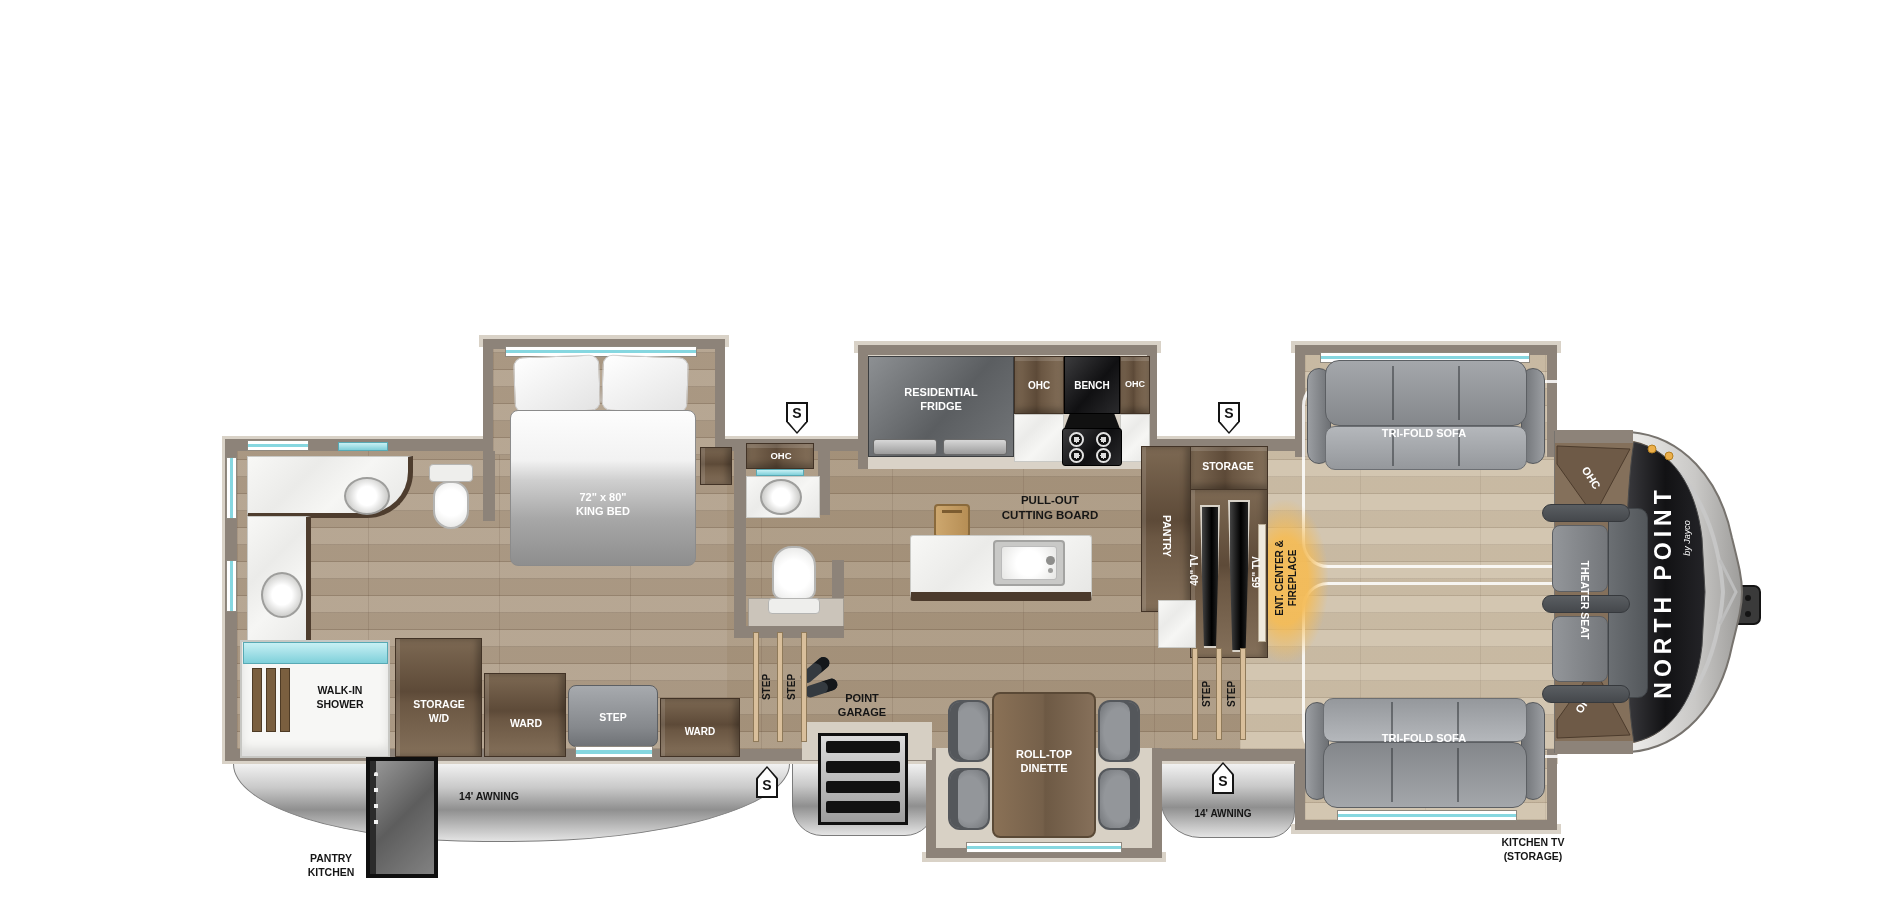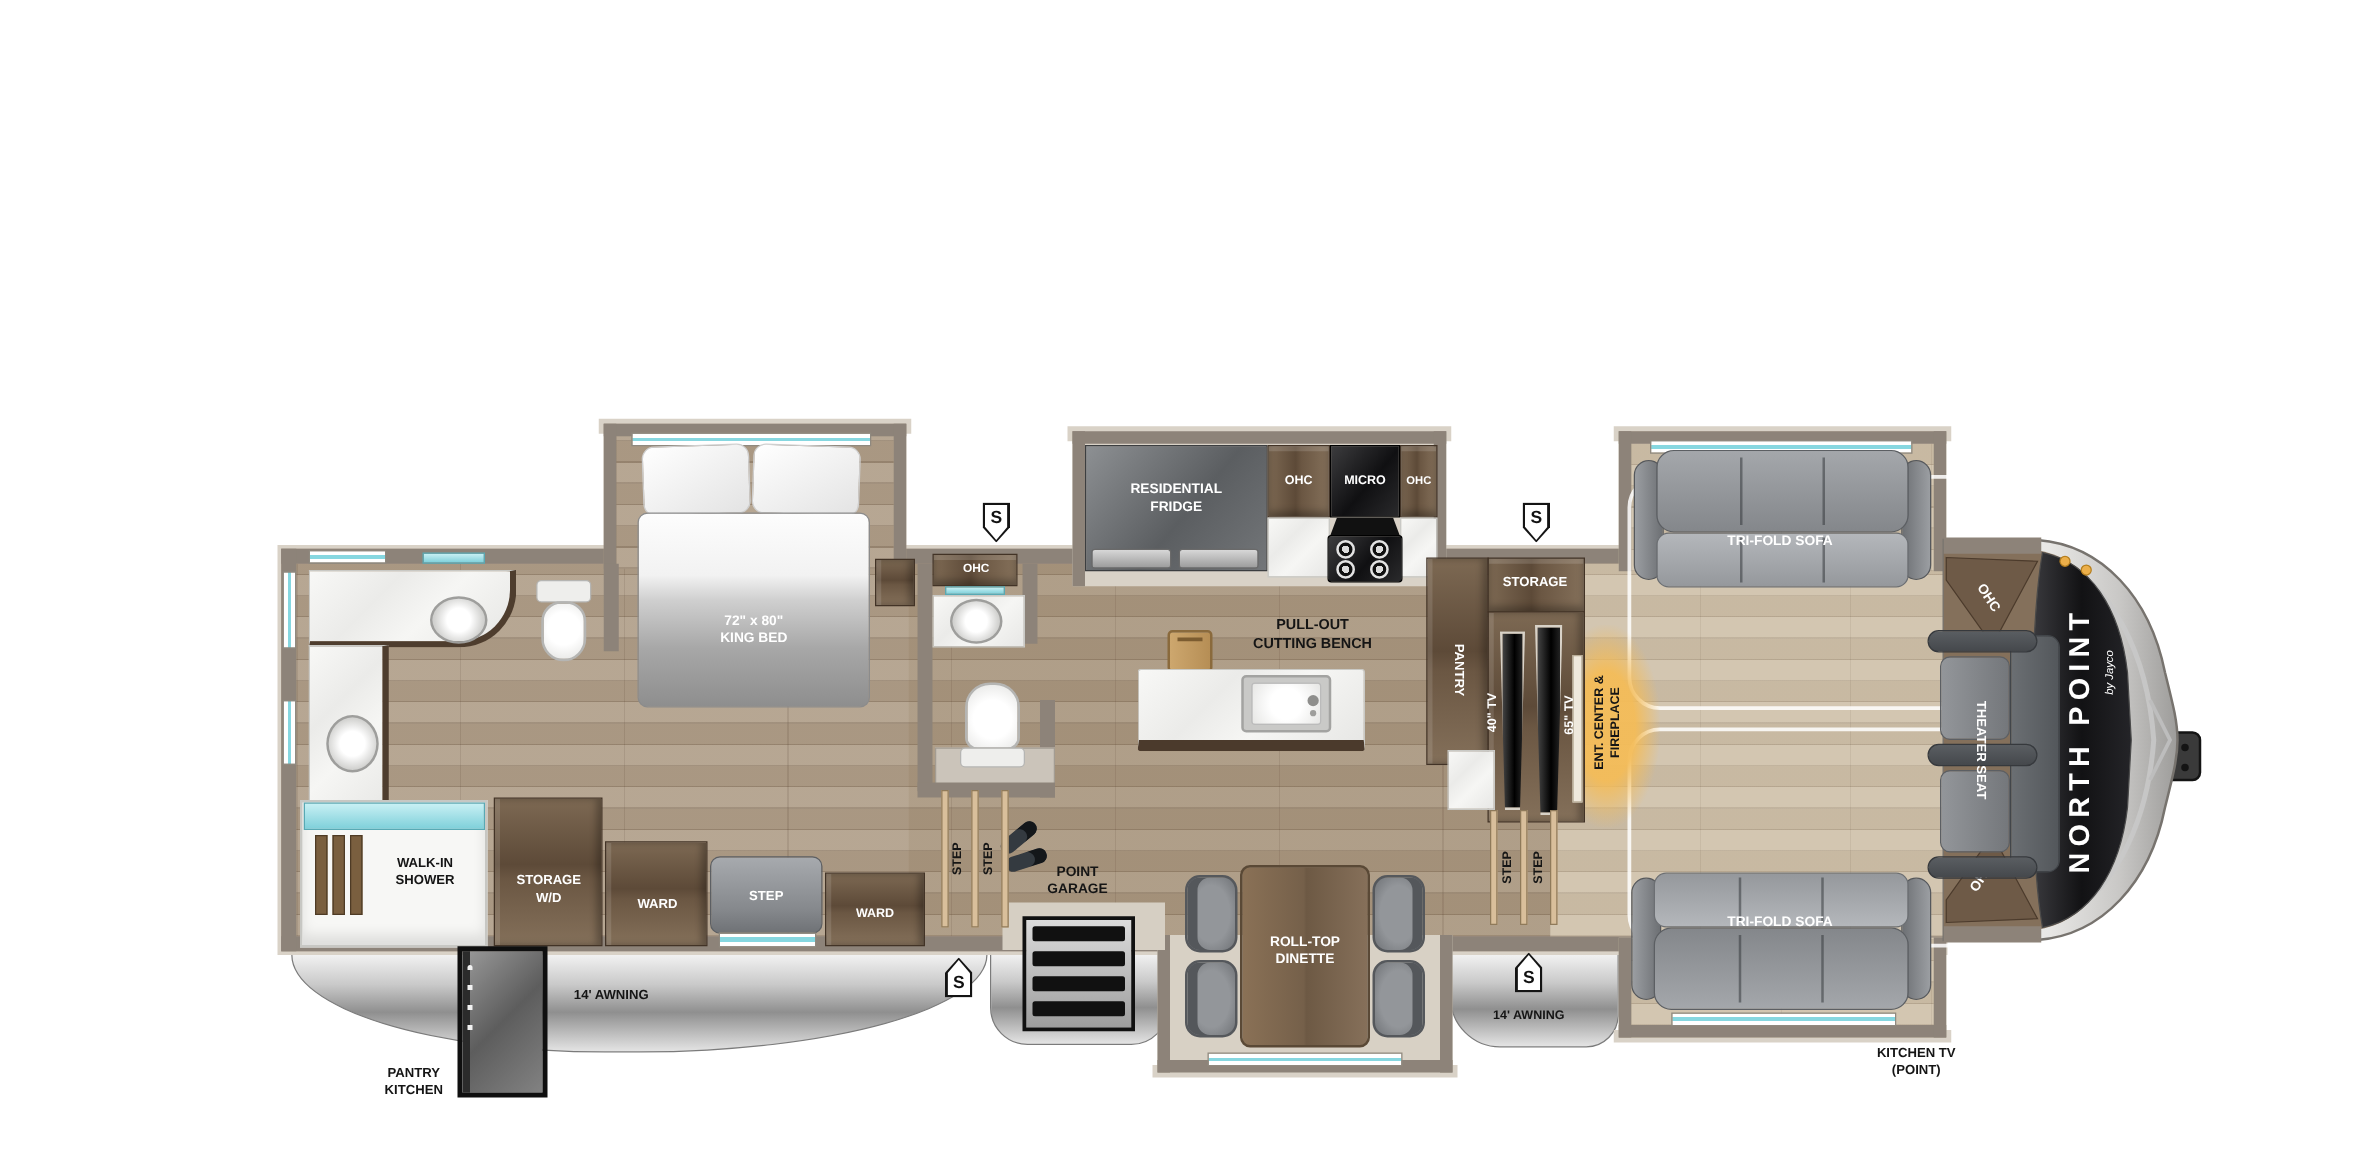--- a/index.html
+++ b/index.html
@@ -293,35 +293,35 @@
 
   <div class="lbl w" style="left:603px;top:504px"><span>72" x 80"</span><br><span>KING BED</span></div>
   <div class="lbl" style="left:340px;top:698px;font-size:10.5px"><span>WALK-IN</span><br><span>SHOWER</span></div>
   <div class="lbl w" style="left:439px;top:712px;font-size:10.5px"><span>STORAGE</span><br><span>W/D</span></div>
   <div class="lbl w" style="left:526px;top:724px;font-size:10.5px"><span>WARD</span></div>
   <div class="lbl w" style="left:613px;top:718px;font-size:10.5px"><span>STEP</span></div>
   <div class="lbl w" style="left:700px;top:731px;font-size:10px"><span>WARD</span></div>
   <div class="lbl w" style="left:781px;top:456px;font-size:9.5px"><span>OHC</span></div>
   <div class="lbl w" style="left:941px;top:399px"><span>RESIDENTIAL</span><br><span>FRIDGE</span></div>
   <div class="lbl w" style="left:1039px;top:385px;font-size:10px"><span>OHC</span></div>
-  <div class="lbl w" style="left:1092px;top:385px;font-size:10px"><span>MICRO</span></div>
+  <div class="lbl w" style="left:1092px;top:385px;font-size:10px"><span>BENCH</span></div>
   <div class="lbl w" style="left:1135px;top:385px;font-size:9px"><span>OHC</span></div>
-  <div class="lbl" style="left:1050px;top:508px;font-size:11.5px"><span>PULL-OUT</span><br><span>CUTTING BENCH</span></div>
+  <div class="lbl" style="left:1050px;top:508px;font-size:11.5px"><span>PULL-OUT</span><br><span>CUTTING BOARD</span></div>
   <div class="lbl w" style="left:1228px;top:467px;font-size:10.5px"><span>STORAGE</span></div>
   <div class="lbl w r90" style="left:1166px;top:536px;font-size:10.5px"><span>PANTRY</span></div>
   <div class="lbl w r-90" style="left:1194px;top:570px;font-size:10px"><span>40" TV</span></div>
   <div class="lbl w r-90" style="left:1256px;top:572px;font-size:10px"><span>65" TV</span></div>
   <div class="lbl r-90" style="left:1286px;top:578px;font-size:10px"><span>ENT. CENTER &amp;</span><br><span>FIREPLACE</span></div>
   <div class="lbl r-90" style="left:766px;top:687px;font-size:10px"><span>STEP</span></div>
   <div class="lbl r-90" style="left:791px;top:687px;font-size:10px"><span>STEP</span></div>
   <div class="lbl r-90" style="left:1206px;top:694px;font-size:10px"><span>STEP</span></div>
   <div class="lbl r-90" style="left:1231px;top:694px;font-size:10px"><span>STEP</span></div>
   <div class="lbl" style="left:862px;top:705px"><span>POINT</span><br><span>GARAGE</span></div>
   <div class="lbl w" style="left:1044px;top:761px"><span>ROLL-TOP</span><br><span>DINETTE</span></div>
   <div class="lbl w" style="left:1424px;top:433px"><span>TRI-FOLD SOFA</span></div>
   <div class="lbl w" style="left:1424px;top:738px"><span>TRI-FOLD SOFA</span></div>
   <div class="lbl w r90" style="left:1584px;top:600px;font-size:10.5px;z-index:46"><span>THEATER SEAT</span></div>
   <div class="lbl" style="left:489px;top:797px;font-size:10.5px"><span>14' AWNING</span></div>
   <div class="lbl" style="left:1223px;top:813px;font-size:10px"><span>14' AWNING</span></div>
   <div class="lbl" style="left:331px;top:866px;font-size:10.5px"><span>PANTRY</span><br><span>KITCHEN</span></div>
-  <div class="lbl" style="left:1533px;top:850px;font-size:10.5px"><span>KITCHEN TV</span><br><span>(POINT)</span></div>
+  <div class="lbl" style="left:1533px;top:850px;font-size:10.5px"><span>KITCHEN TV</span><br><span>(STORAGE)</span></div>
 
 </div>
 
 </body></html>

